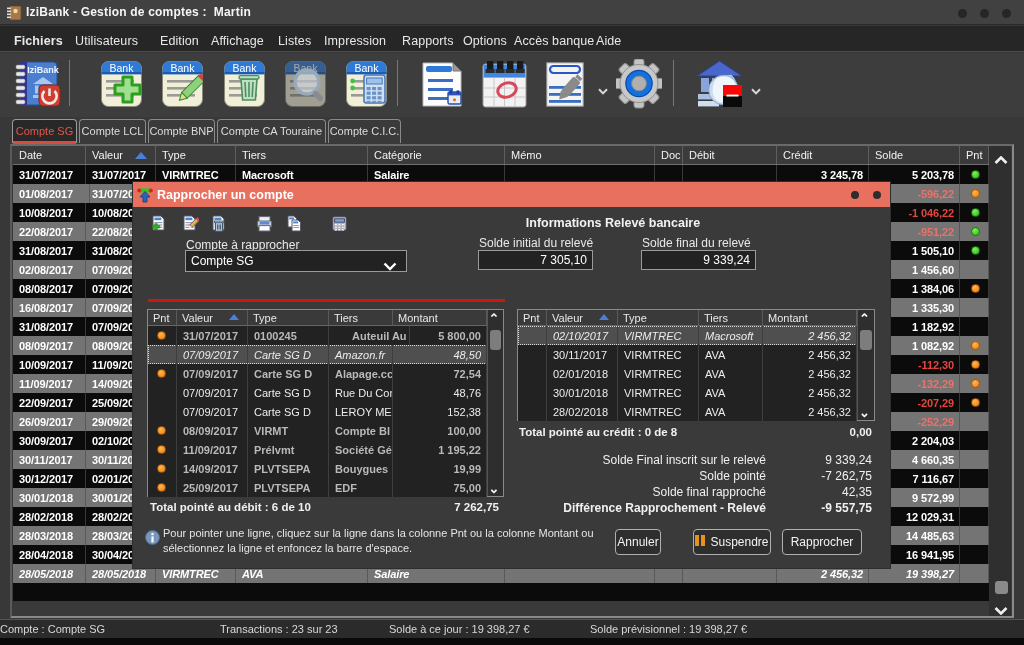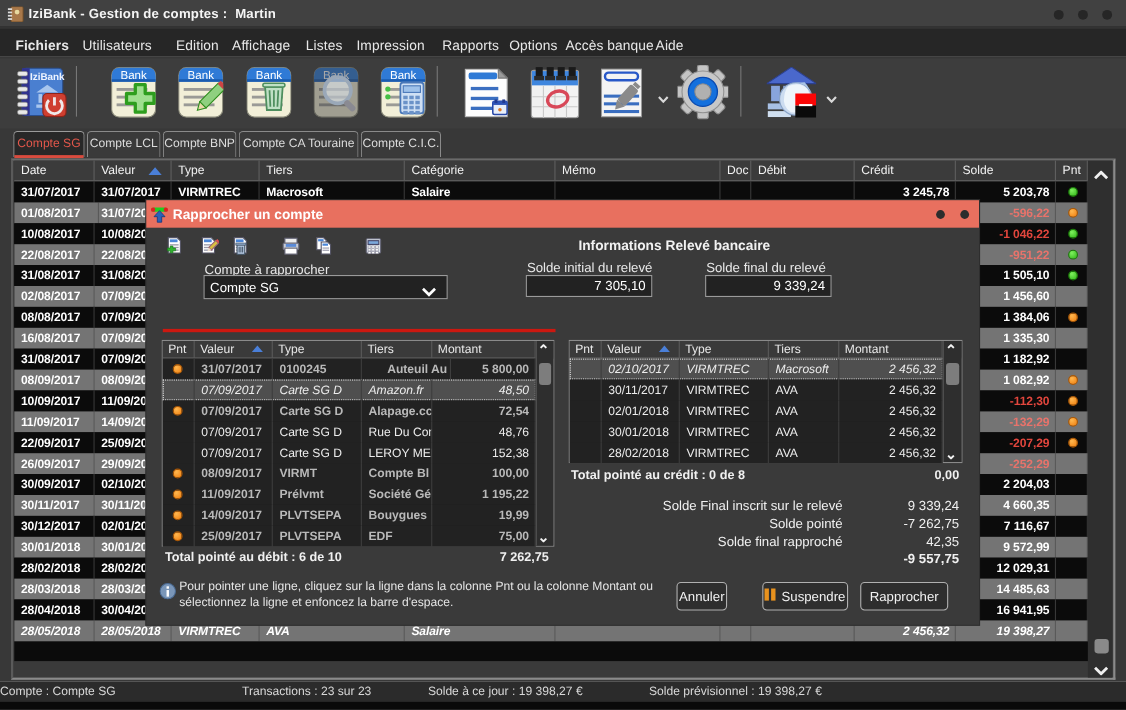--- a/index.html
+++ b/index.html
@@ -848,20 +848,21 @@
 <div class="dd" style="left:17px;top:319px;font-size:11.5px;font-weight:bold;color:#f0f0f0;">Total pointé au débit : 6 de 10</div>
 <div class="dd" style="left:250px;top:319px;width:116px;text-align:right;font-size:11.5px;font-weight:bold;color:#f0f0f0;">7 262,75</div>
 <div class="dd" style="left:386px;top:244px;font-size:11.5px;font-weight:bold;color:#f0f0f0;">Total pointé au crédit : 0 de 8</div>
 <div class="dd" style="left:620px;top:244px;width:119px;text-align:right;font-size:11.5px;font-weight:bold;color:#f0f0f0;">0,00</div>
 <div class="dd" style="left:333px;top:271px;width:300px;text-align:right;font-size:12px;color:#f0f0f0;">Solde Final inscrit sur le relevé</div>
 <div class="dd" style="left:639px;top:271px;width:100px;text-align:right;font-size:12px;color:#f0f0f0;">9 339,24</div>
 <div class="dd" style="left:333px;top:287px;width:300px;text-align:right;font-size:12px;color:#f0f0f0;">Solde pointé</div>
 <div class="dd" style="left:639px;top:287px;width:100px;text-align:right;font-size:12px;color:#f0f0f0;">-7 262,75</div>
 <div class="dd" style="left:333px;top:303px;width:300px;text-align:right;font-size:12px;color:#f0f0f0;">Solde final rapproché</div>
 <div class="dd" style="left:639px;top:303px;width:100px;text-align:right;font-size:12px;color:#f0f0f0;">42,35</div>
+<div class="dd" style="left:333px;top:319px;width:300px;text-align:right;font-size:12px;color:#f0f0f0;font-weight:bold;">Différence Rapprochement - Relevé</div>
 <div class="dd" style="left:639px;top:319px;width:100px;text-align:right;font-size:12px;color:#f0f0f0;font-weight:bold;">-9 557,75</div>
 <div class="dd" style="left:12px;top:348px;width:15px;height:15px;"><svg width="15" height="15" viewBox="0 0 15 15">
         <circle cx="7.5" cy="7.5" r="7" fill="#7a96b8" stroke="#4a6a92"></circle>
         <rect x="6.4" y="3" width="2.2" height="2.2" fill="#fff"></rect>
         <rect x="6.4" y="6.4" width="2.2" height="6" fill="#fff"></rect>
       </svg></div>
 <div class="dd" style="left:30px;top:344px;font-size:11px;color:#e5e5e5;line-height:15px;">Pour pointer une ligne, cliquez sur la ligne dans la colonne Pnt ou la colonne Montant ou<br>sélectionnez la ligne et enfoncez la barre d'espace.</div>
 <div class="btn" style="left:482px;top:347px;width:46px;">Annuler</div>
 <div class="btn" style="left:560px;top:347px;width:78px;white-space:nowrap;"><span style="display:inline-block;width:4px;height:11px;background:#e8921e;margin-right:2px;"></span><span style="display:inline-block;width:4px;height:11px;background:#e8921e;margin-right:5px;"></span>Suspendre</div>
 <div class="btn" style="left:649px;top:347px;width:80px;">Rapprocher</div>

